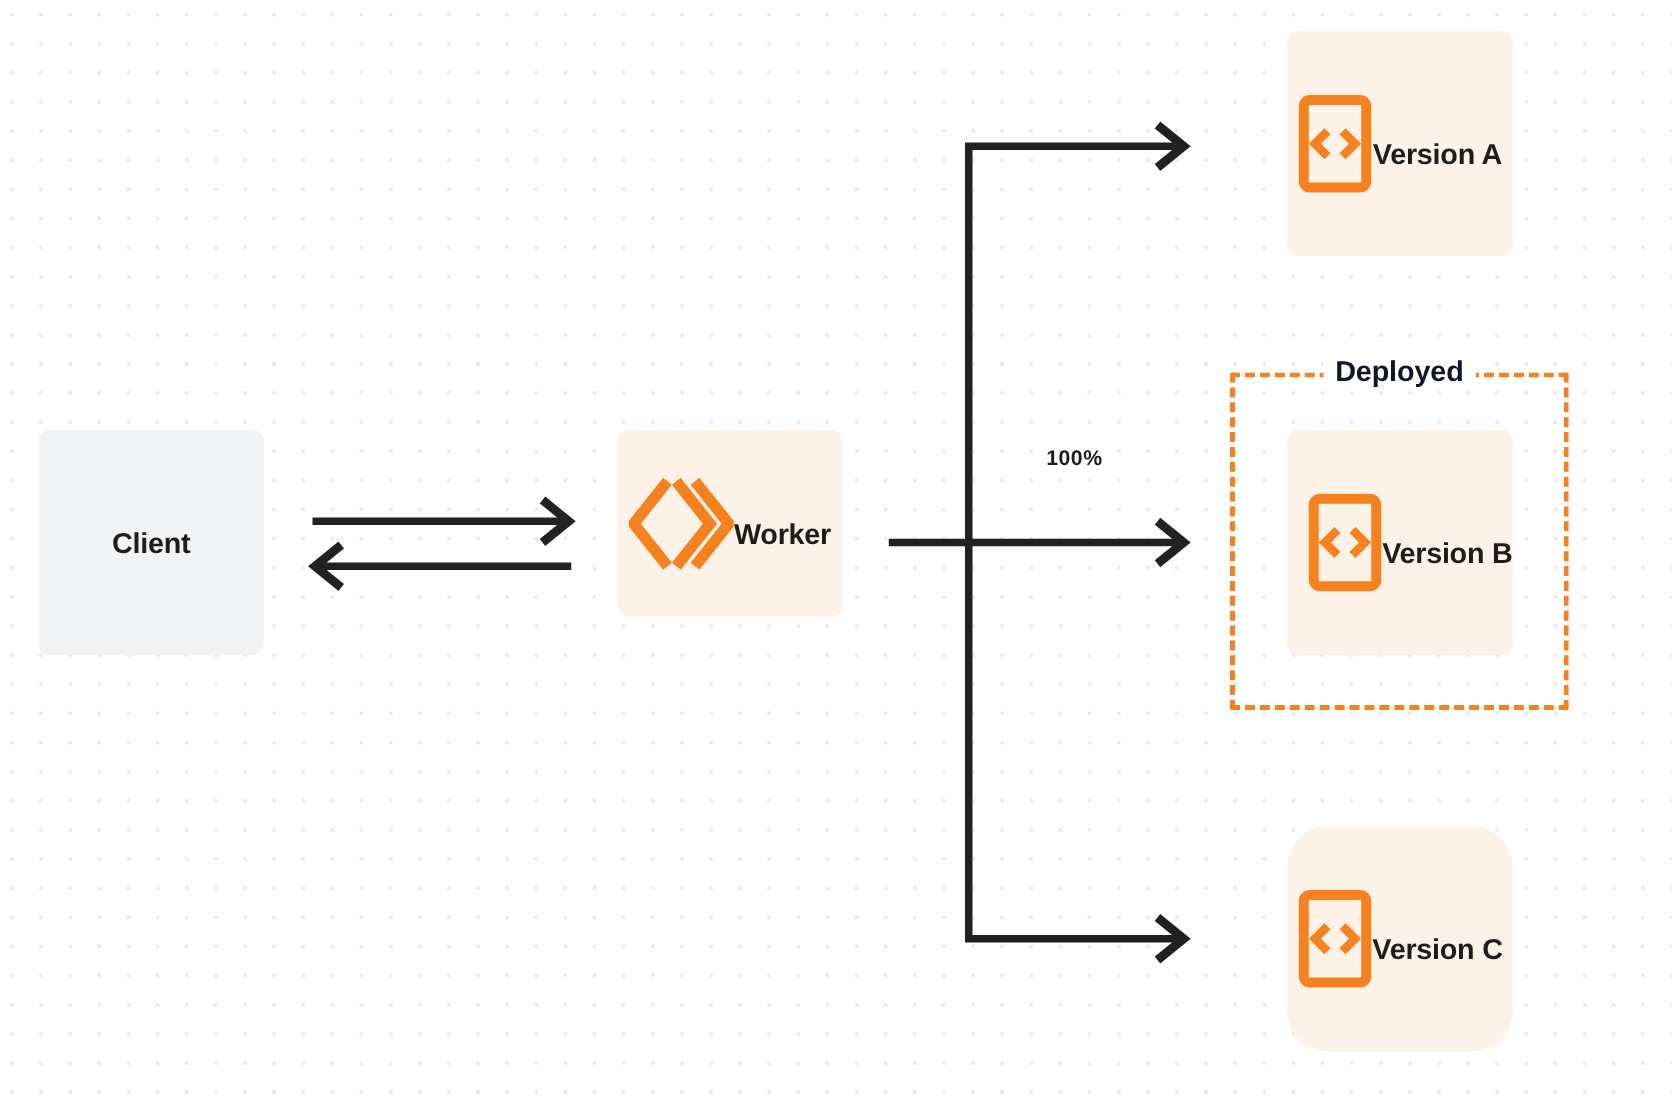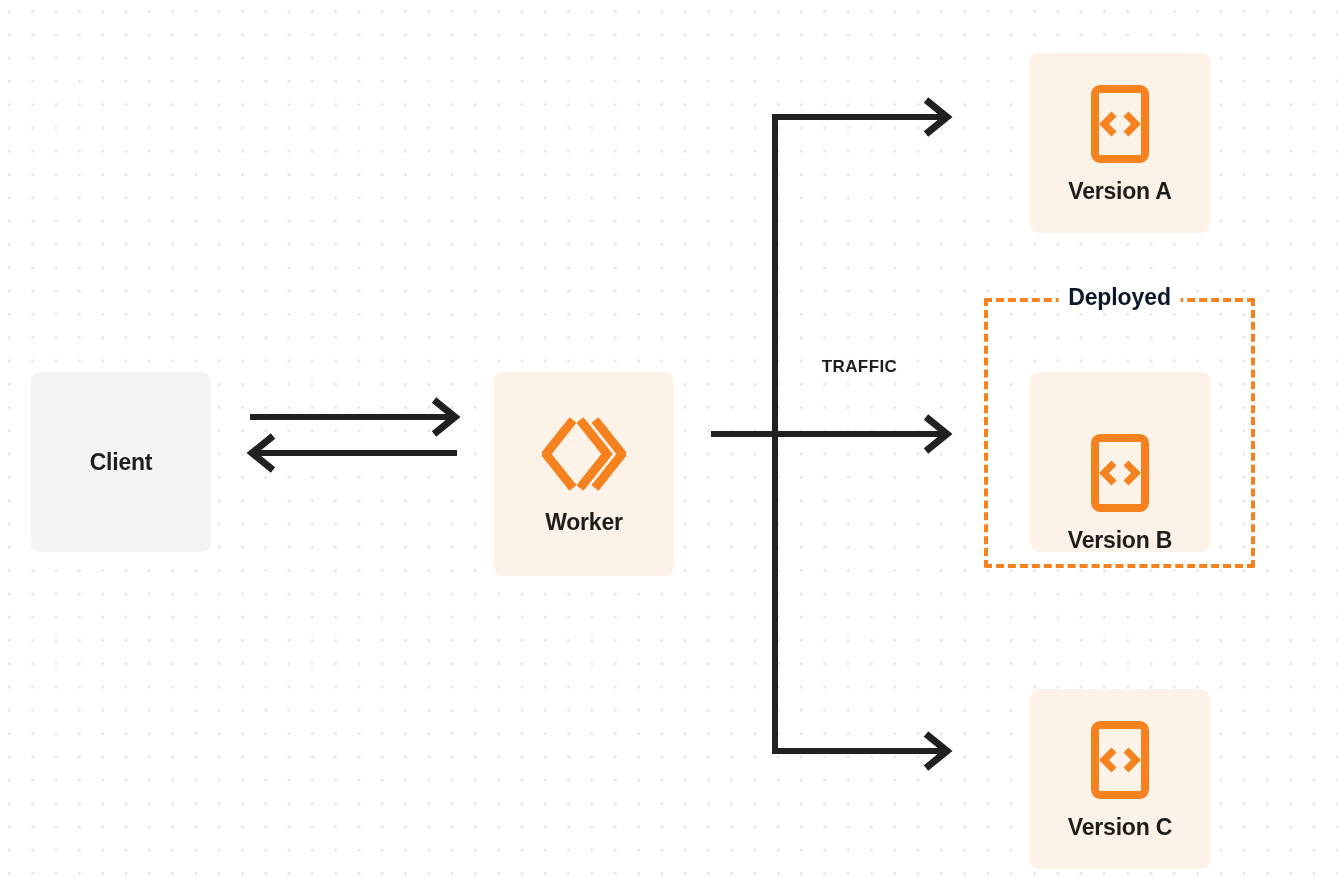--- a/index.html
+++ b/index.html
@@ -23,56 +23,54 @@
       radial-gradient(circle at 1.6px 1.6px, #e9eaec 1.6px, rgba(255,255,255,0) 1.7px);
     background-size: 23.3px 23.3px;
     background-position: 8px 10px;
   }
 
   
   .node {
     position: absolute;
     border-radius: 9px;
     display: flex;
-    flex-direction: column;
     align-items: center;
     justify-content: center;
-    margin-top: 28px;
   }
   .node-label {
     font-weight: bold;
     color: #1d1d1b;
     letter-spacing: -0.2px;
     line-height: 1;
     white-space: nowrap;
   }
 
   
   #client-node {
     left: 31px; top: 344px; width: 180px; height: 180px;
     background: #f2f3f4;
   }
   #client-node .node-label { font-size: 23px; }
 
   
   #worker-node {
-    left: 494px; top: 344px; width: 180px; height: 204px;
+    left: 494px; top: 344px; width: 180px; height: 149px;
     background: #fdf2e8;
   }
   #worker-node .node-label { font-size: 23px; margin-top: 18px; }
 
   
   .version-node {
     width: 180px; height: 180px;
     background: #fdf2e8;
   }
   .version-node .node-label { font-size: 23px; margin-top: 16px; }
   #version-a-node { left: 1030px; top: 25px; }
   #version-b-node { left: 1030px; top: 344px; justify-content: flex-end; }
-  #version-c-node { left: 1030px; top: 661px; }
+  #version-c-node { left: 1030px; top: 661px; border-radius: 32px; }
 
   
   #deployed-frame {
     position: absolute;
     left: 984px; top: 298px;
     width: 271px; height: 270px;
     border: 4px dashed #f6821f;
     border-radius: 2px;
   }
   #deployed-label {
@@ -166,21 +164,21 @@
       <polyline class="edge-head" points="926,417 947,434 926,451"></polyline>
     </g>
 
     <g>
       <line class="edge-line" x1="772" y1="751" x2="944" y2="751"></line>
       <polyline class="edge-head" points="926,734 947,751 926,768"></polyline>
     </g>
   </svg>
 
   <div id="traffic-label">
-    <span class="t-word">TRAFFIC</span>
+    <span class="t-pct">100%</span>
   </div>
 
   <div class="node" id="client-node">
     <span class="node-label">Client</span>
   </div>
 
   <div class="node" id="worker-node">
     <span class="icon-wrap">
       <svg width="84" height="78" viewBox="0 0 84 78" aria-hidden="true">
 

